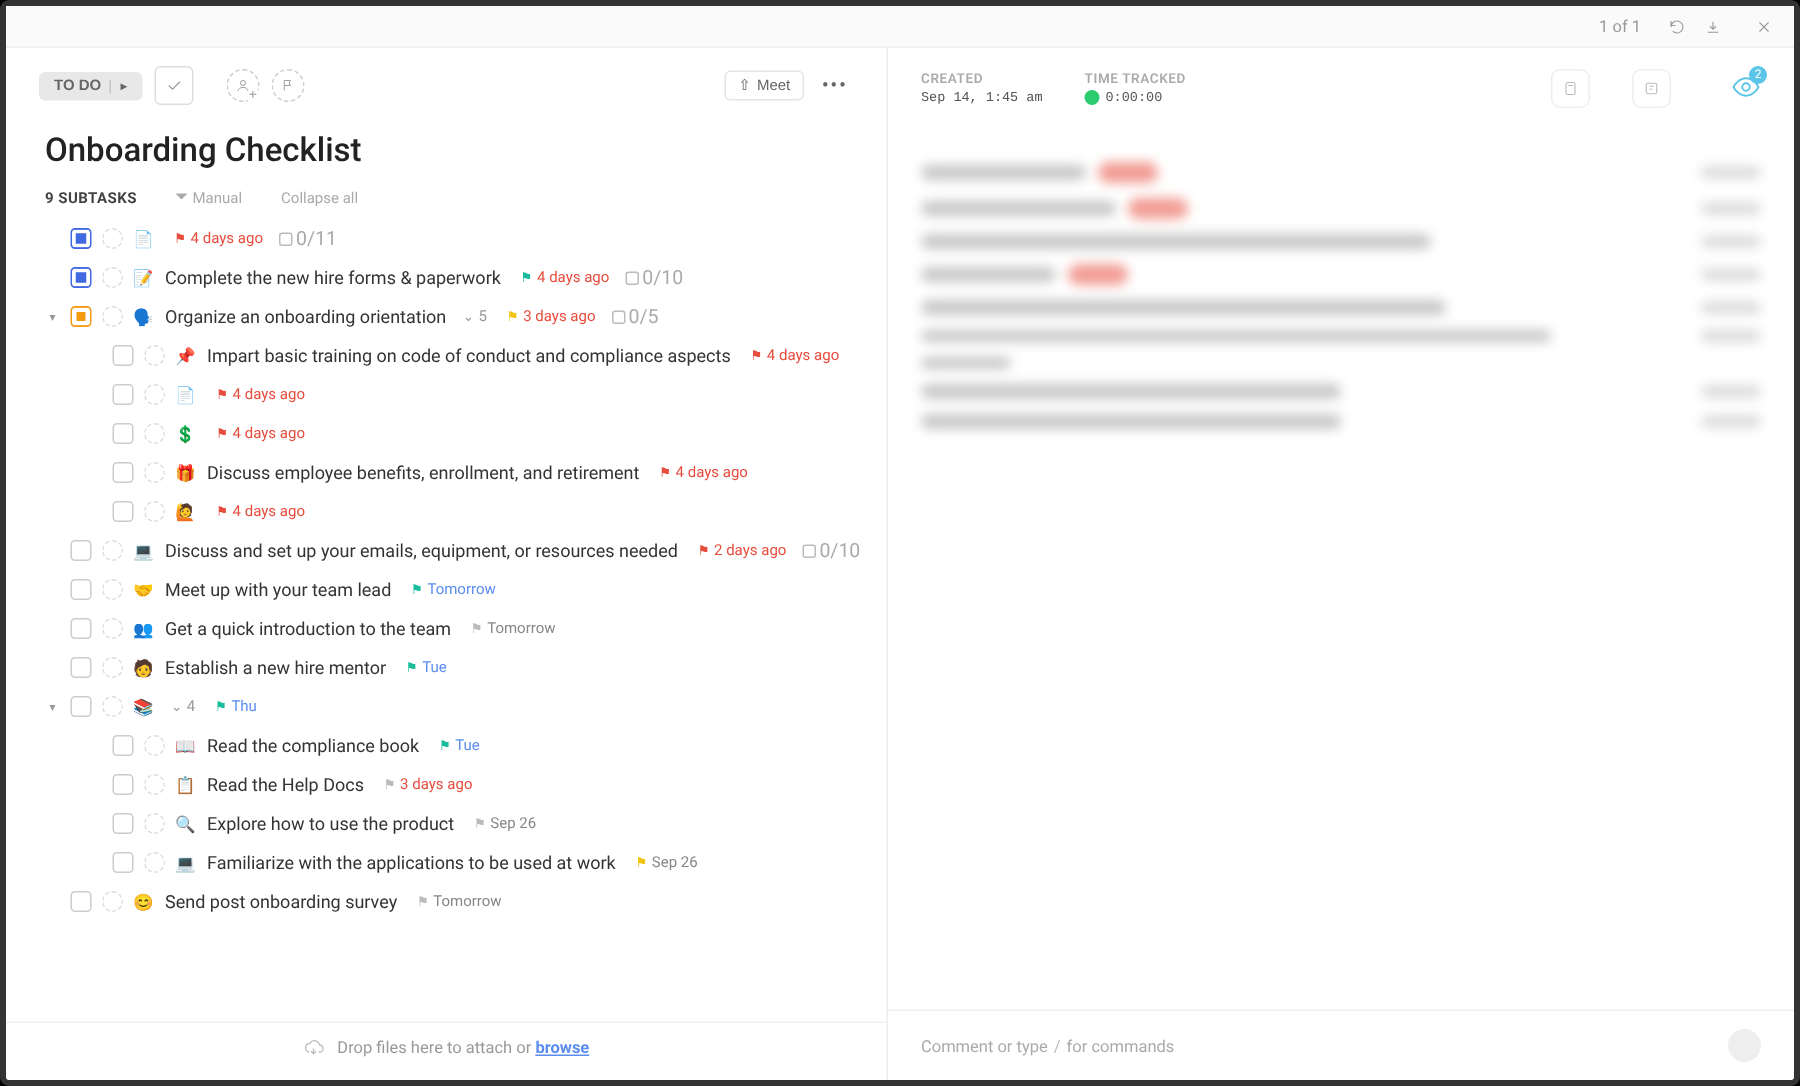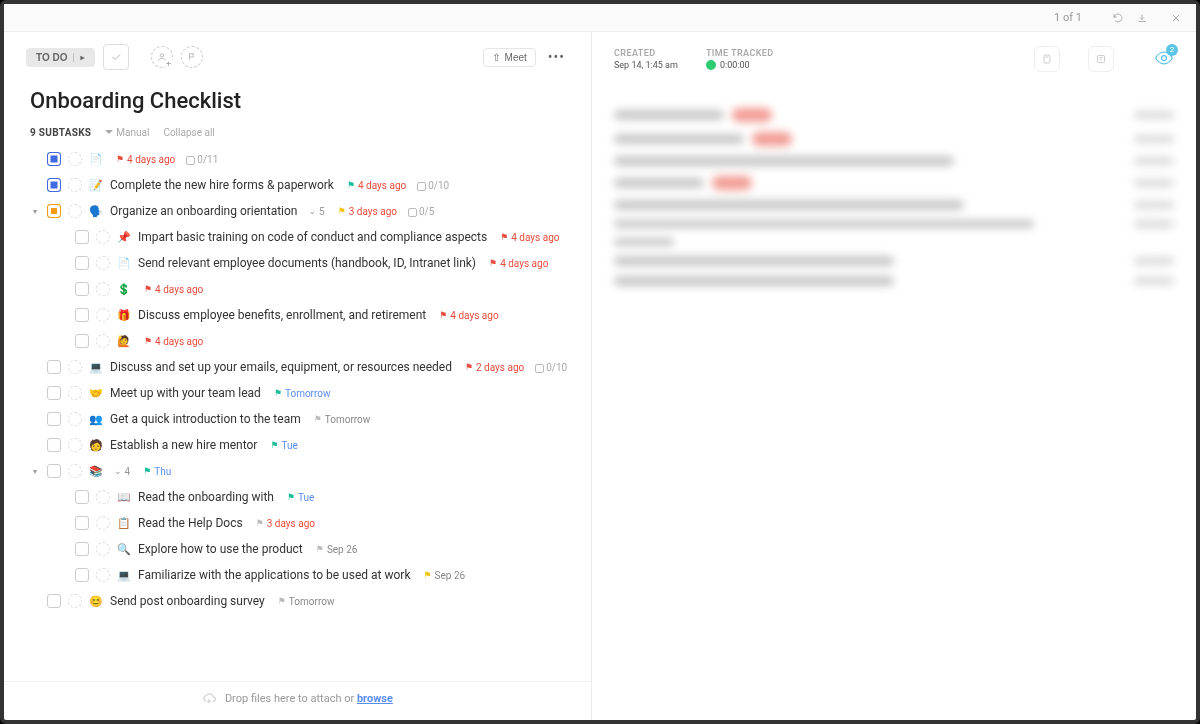--- a/index.html
+++ b/index.html
@@ -1,42 +1,42 @@
 <!DOCTYPE html>
 <html><head>
 <meta charset="utf-8">
 <style>
 * { box-sizing: border-box; margin: 0; padding: 0; }
 body { font-family: -apple-system, BlinkMacSystemFont, "Segoe UI", Roboto, sans-serif; background: #000; overflow: hidden; }
 .app { width: 1200px; height: 724px; background: #fff; border: 4px solid #333; border-radius: 6px; display: flex; flex-direction: column; }
 .topbar { height: 28px; background: #fafafa; display: flex; align-items: center; padding: 0 8px; border-bottom: 1px solid #eee; font-size: 11px; color: #888; }
 .topbar .tabs { display: flex; gap: 12px; flex: 1; }
 .topbar .tab { padding: 2px 8px; }
-.topbar .pager { color: #999; margin-right: 24px; }
+.topbar .pager { color: #999; margin-right: 12px; }
 .topbar .right { margin-left: auto; display: flex; gap: 10px; }
 .topbar svg, .toolbar svg { fill: none; stroke: #999; stroke-width: 1.5; }
 .icon-btn { width: 24px; height: 24px; display: inline-flex; align-items: center; justify-content: center; cursor: pointer; border-radius: 4px; }
 
 .main { flex: 1; display: flex; overflow: hidden; }
 .left { width: 588px; border-right: 1px solid #ececec; display: flex; flex-direction: column; overflow: hidden; }
 .right-pane { flex: 1; display: flex; flex-direction: column; }
 
 .toolbar { display: flex; align-items: center; padding: 12px 22px 8px; gap: 8px; }
 .status-btn { background: #e8e8e8; border: none; border-radius: 4px; padding: 4px 10px; font-size: 10px; font-weight: 600; color: #666; display: flex; align-items: center; gap: 6px; cursor: pointer; }
 .status-btn .arrow { border-left: 1px solid rgba(0,0,0,0.15); padding-left: 6px; font-size: 8px; }
 .sq-btn { width: 26px; height: 26px; border: 1px solid #ddd; border-radius: 4px; display: inline-flex; align-items: center; justify-content: center; background: #fff; cursor: pointer; }
 .dash-circle { width: 22px; height: 22px; border: 1.5px dashed #ccc; border-radius: 50%; display: inline-flex; align-items: center; justify-content: center; position: relative; }
 .dash-circle.assign::after { content: "+"; position: absolute; bottom: -2px; right: -2px; font-size: 9px; color: #aaa; background: #fff; border-radius: 50%; width: 10px; height: 10px; line-height: 10px; text-align: center; }
 .toolbar .spacer { flex: 1; }
 .share-btn { background: #fff; border: 1px solid #e5e5e5; border-radius: 4px; padding: 3px 8px; font-size: 10px; color: #666; cursor: pointer; display: inline-flex; align-items: center; gap: 4px; }
 .more-btn { font-size: 14px; color: #666; cursor: pointer; padding: 0 4px; letter-spacing: 1px; }
 
 .title { font-size: 22px; font-weight: 500; color: #222; padding: 10px 26px 14px; }
 
-.subtasks-hdr { display: flex; align-items: center; gap: 14px; padding: 0 26px 6px; font-size: 10px; }
+.subtasks-hdr { display: flex; align-items: center; gap: 26px; padding: 0 26px 6px; font-size: 10px; }
 .subtasks-hdr .count { font-weight: 700; color: #444; letter-spacing: 0.3px; }
 .subtasks-hdr .act { color: #aaa; cursor: pointer; }
 .caret { display: inline-block; width: 0; height: 0; border-left: 4px solid transparent; border-right: 4px solid transparent; border-top: 4px solid #aaa; margin-right: 3px; vertical-align: 2px; }
 
 .tasklist { flex: 1; overflow-y: auto; padding: 2px 0 10px 26px; position: relative; }
 .tasklist::-webkit-scrollbar { width: 7px; }
 .tasklist::-webkit-scrollbar-thumb { background: #ccc; border-radius: 4px; }
 
 .task-row { display: flex; align-items: center; gap: 7px; padding: 4px 8px 4px 0; font-size: 12px; color: #333; min-height: 26px; }
 .task-row.child { padding-left: 38px; }
@@ -53,30 +53,30 @@
 .tree-ic { font-size: 9px; }
 .flag-due { display: inline-flex; align-items: center; gap: 3px; font-size: 10px; margin-left: 6px; }
 .flag { font-size: 9px; }
 .flag.red { color: #e74c3c; }
 .flag.yellow { color: #f1c40f; }
 .flag.teal { color: #1abc9c; }
 .flag.grey { color: #bbb; }
 .due.red { color: #e74c3c; }
 .due.blue { color: #5b8def; }
 .due.grey { color: #888; }
-.progress { display: inline-flex; align-items: flex-end; gap: 2px; color: #aaa; font-size: 10px; margin-left: 4px; }
+.progress { display: inline-flex; align-items: center; gap: 2px; color: #aaa; font-size: 13px; margin-left: 4px; }
 .progress .box { width: 9px; height: 9px; border: 1px solid #bbb; border-radius: 2px; display: inline-block; }
 
 .dropzone { padding: 10px 0 14px; text-align: center; font-size: 11px; color: #999; border-top: 1px solid #f0f0f0; }
 .dropzone a { color: #5b8def; text-decoration: underline; cursor: pointer; font-weight: bold; }
 .dropzone svg { stroke: #bbb; vertical-align: middle; margin-right: 6px; }
 
 .right-hdr { display: flex; align-items: center; padding: 14px 22px 8px; gap: 28px; font-size: 9px; }
 .meta-col .label { color: #aaa; font-weight: 600; letter-spacing: 0.4px; }
-.meta-col .val { color: #555; margin-top: 2px; display: flex; align-items: center; gap: 4px; }
+.meta-col .val { color: #555; margin-top: 2px; display: flex; align-items: center; gap: 4px; font-family: Liberation Mono, monospace; }
 .play-dot { width: 10px; height: 10px; background: #2ecc71; border-radius: 50%; display: inline-block; }
 .right-hdr .spacer { flex: 1; }
 .eye-badge { position: relative; }
 .eye-badge svg { stroke: #5bc5e8; }
 .eye-badge .badge { position: absolute; top: -4px; right: -4px; background: #5bc5e8; color: #fff; font-size: 8px; width: 12px; height: 12px; border-radius: 50%; text-align: center; line-height: 12px; }
 
 .activity { flex: 1; padding: 18px 22px; filter: blur(4px); opacity: 0.55; font-size: 12px; color: #666; overflow: hidden; }
 .act-row { display: flex; align-items: center; margin: 10px 0; gap: 8px; }
 .act-row .bar { height: 10px; background: #999; border-radius: 5px; }
 .act-row .pill { height: 14px; background: #e74c3c; border-radius: 7px; width: 40px; }
@@ -227,21 +227,20 @@
               <span class="due red">4 days ago</span>
             </span>
           </div>
           <div class="task-row child">
             <span style="width: 0px;"></span>
             <span class="chk "></span>
             <span class="dot-group">
               <span class="ring"></span>
             </span>
             <span class="emoji">📄</span>
-            <span class="task-title">Send relevant employee documents (handbook, ID, Intranet link)</span>
             <span class="flag-due">
               <span class="flag red">⚑</span>
               <span class="due red">4 days ago</span>
             </span>
           </div>
           <div class="task-row child">
             <span style="width: 0px;"></span>
             <span class="chk "></span>
             <span class="dot-group">
               <span class="ring"></span>
@@ -349,21 +348,21 @@
               <span class="due blue">Thu</span>
             </span>
           </div>
           <div class="task-row child">
             <span style="width: 0px;"></span>
             <span class="chk "></span>
             <span class="dot-group">
               <span class="ring"></span>
             </span>
             <span class="emoji">📖</span>
-            <span class="task-title">Read the onboarding with</span>
+            <span class="task-title">Read the compliance book</span>
             <span class="flag-due">
               <span class="flag teal">⚑</span>
               <span class="due blue">Tue</span>
             </span>
           </div>
           <div class="task-row child">
             <span style="width: 0px;"></span>
             <span class="chk "></span>
             <span class="dot-group">
               <span class="ring"></span>
@@ -493,15 +492,21 @@
         <div class="act-row">
             <div class="bar" style="width:280px"></div>
             <div class="ts"></div>
           </div>
         <div class="act-row">
             <div class="bar" style="width:280px"></div>
             <div class="ts"></div>
           </div>
       </div>
 
+      <div class="comment-bar">
+        <span>Comment or type </span>
+        <span class="slash">/</span>
+        <span> for commands</span>
+        <span class="send-btn"></span>
+      </div>
     </div>
   </div>
 </div>
 
 </body></html>

